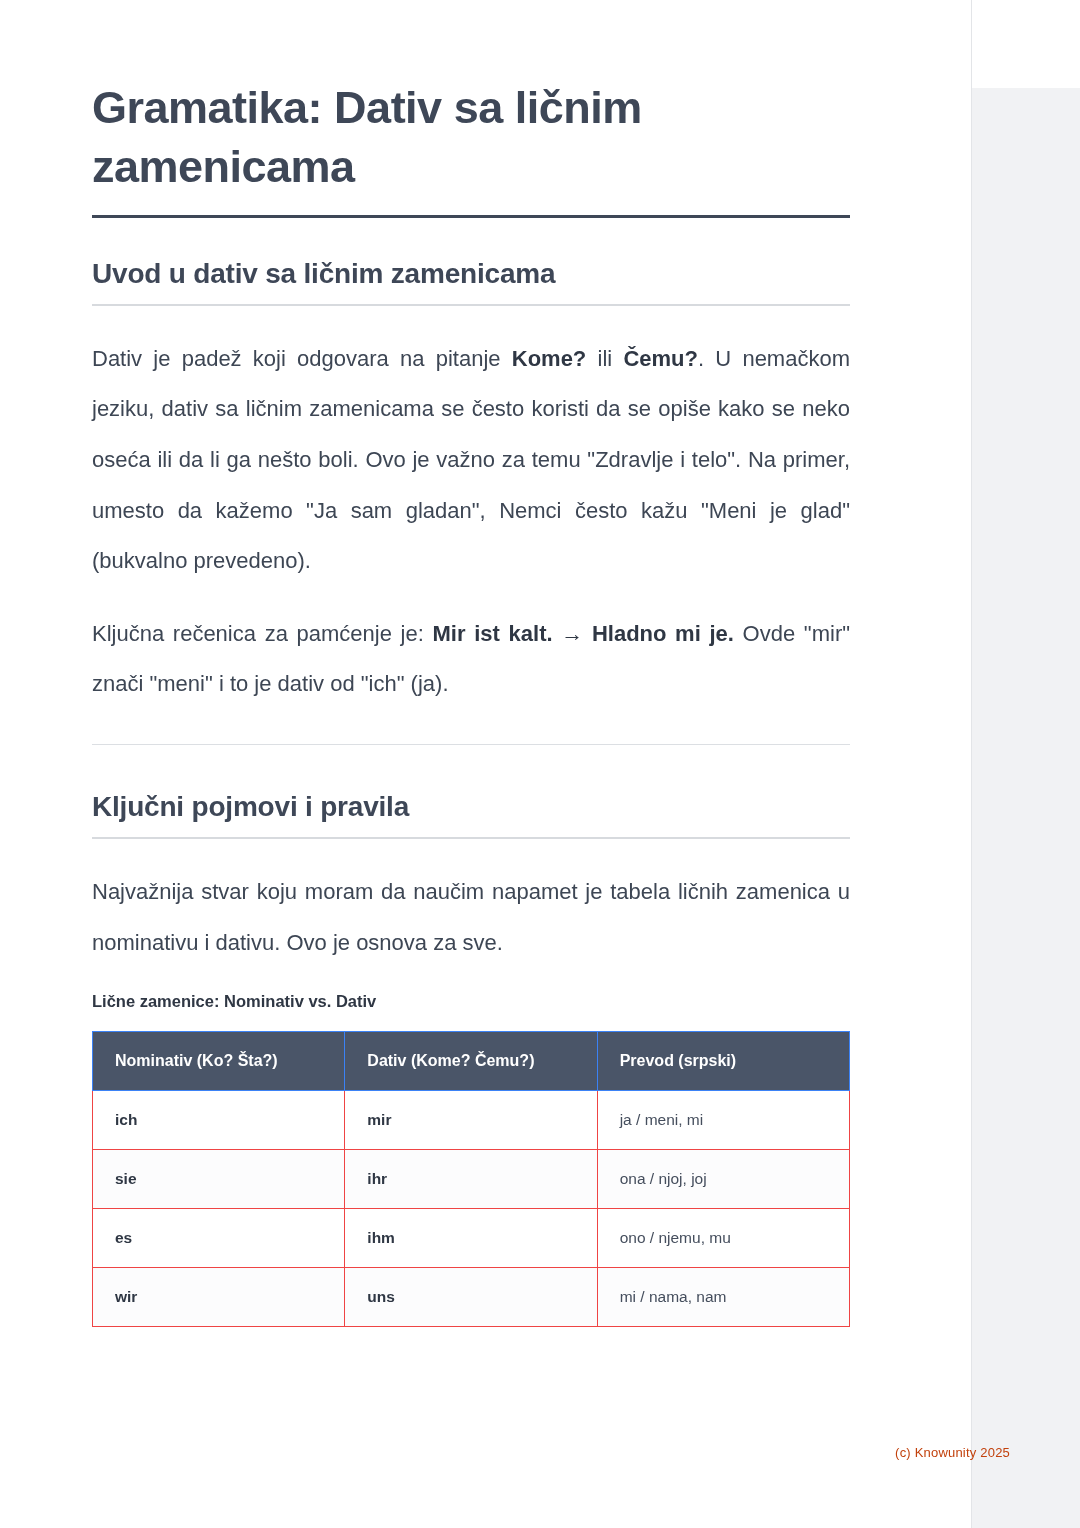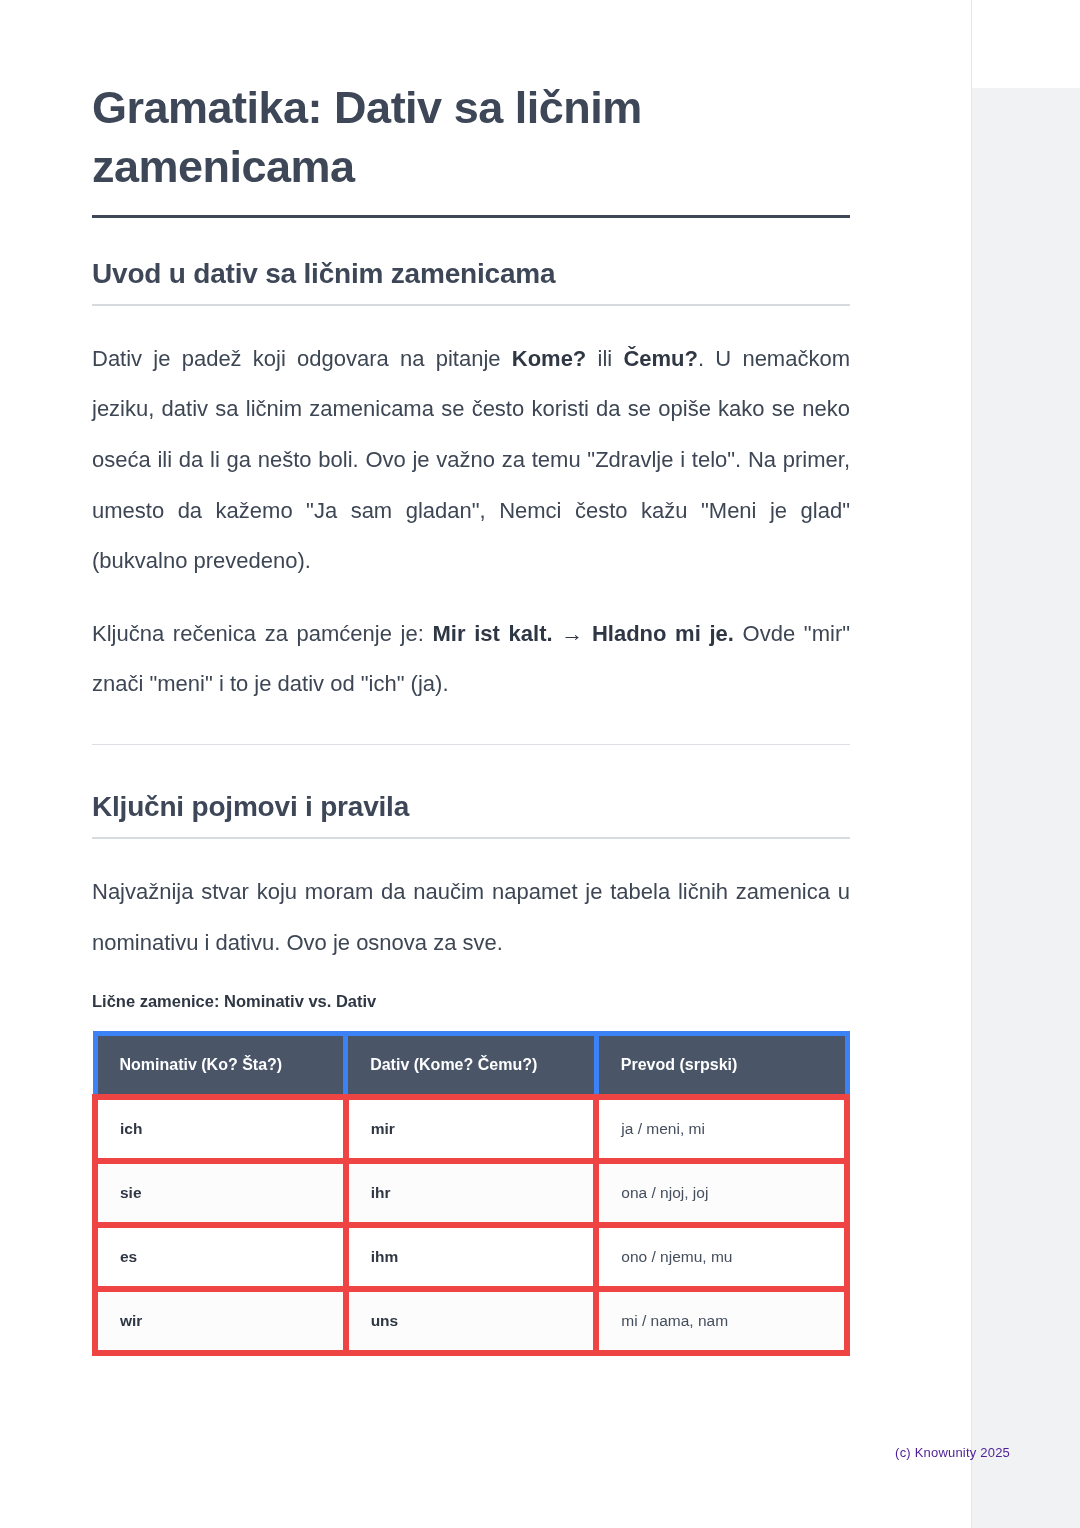--- a/index.html
+++ b/index.html
@@ -104,45 +104,45 @@
     table-layout: fixed;
     font-size: 15.5px;
   }
   table.pron-table th {
     background: #4a5568;
     color: #ffffff;
     font-weight: 700;
     text-align: left;
     padding: 20px 22px;
     font-size: 16px;
-    border: 5px solid #3b82f6;
+    border: 1px solid #3b82f6;
   }
   table.pron-table td {
-    border: 6px solid #ef4444;
+    border: 1px solid #ef4444;
     padding: 20px 22px;
     color: #3d4654;
     background: #ffffff;
   }
   table.pron-table td.col-nom,
   table.pron-table td.col-dat {
     font-weight: 700;
     color: #2f3744;
   }
   table.pron-table td.col-tr {
     font-weight: 400;
     color: #454e5d;
   }
   table.pron-table tbody tr:nth-child(even) td { background: #fcfcfd; }
 
   .watermark {
     position: absolute;
     right: 70px;
     bottom: 68px;
     font-size: 13px;
-    color: #4c1d95;
+    color: #c2410c;
     letter-spacing: 0.2px;
   }
 </style>
 </head>
 <body>
 
 <div class="page-gutter">
   <div class="gutter-white gutter-top"></div>
   <div class="gutter-white gutter-bottom"></div>
 </div>

